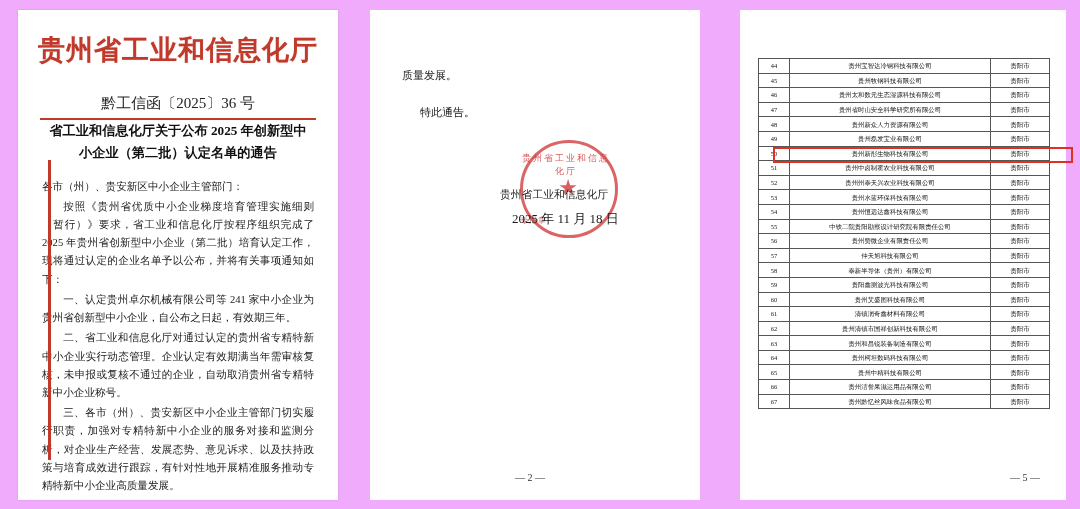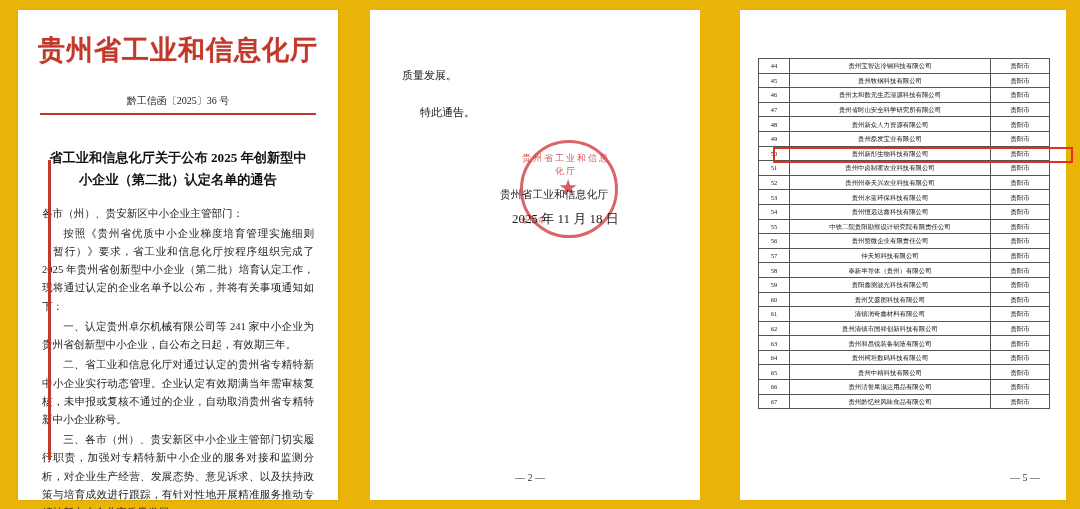--- a/index.html
+++ b/index.html
@@ -11,21 +11,21 @@
     width: 1080px;
     height: 509px;
     overflow: hidden;
     font-family: "Liberation Serif", serif;
     color: #1a1a1a;
   }
   .page {
     position: relative;
     width: 1080px;
     height: 509px;
-    background: #eab308;
+    background: #f0abfc;
   }
 
   
   .doc1 {
     position: absolute;
     left: 18px;
     top: 10px;
     width: 320px;
     height: 490px;
     background: #ffffff;
@@ -36,31 +36,31 @@
     color: #c0392b;
     font-family: "Liberation Serif", serif;
     font-weight: bold;
     font-size: 27px;
     letter-spacing: 1px;
     margin-top: 22px;
     text-shadow: 0 0 1px rgba(192,57,43,0.4);
   }
   .doc-number {
     text-align: center;
-    font-size: 10px;
+    font-size: 15px;
     margin-top: 26px;
     color: #222;
   }
   .red-rule {
     height: 2px;
     background: #c0392b;
     margin: 5px 22px 0 22px;
   }
   .doc-title {
-    margin: 32px 28px 0 28px;
+    margin: 0 28px 0 28px;
     text-align: center;
     font-weight: bold;
     font-size: 13.2px;
     line-height: 1.65;
     color: #111;
   }
   .doc-body {
     margin: 14px 24px 0 24px;
     font-size: 10.6px;
     line-height: 1.72;

